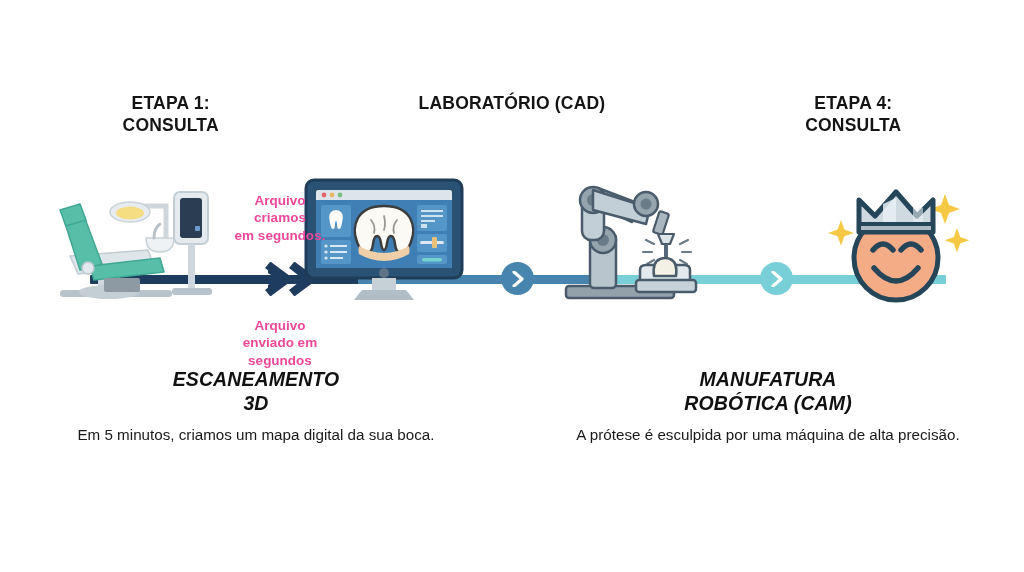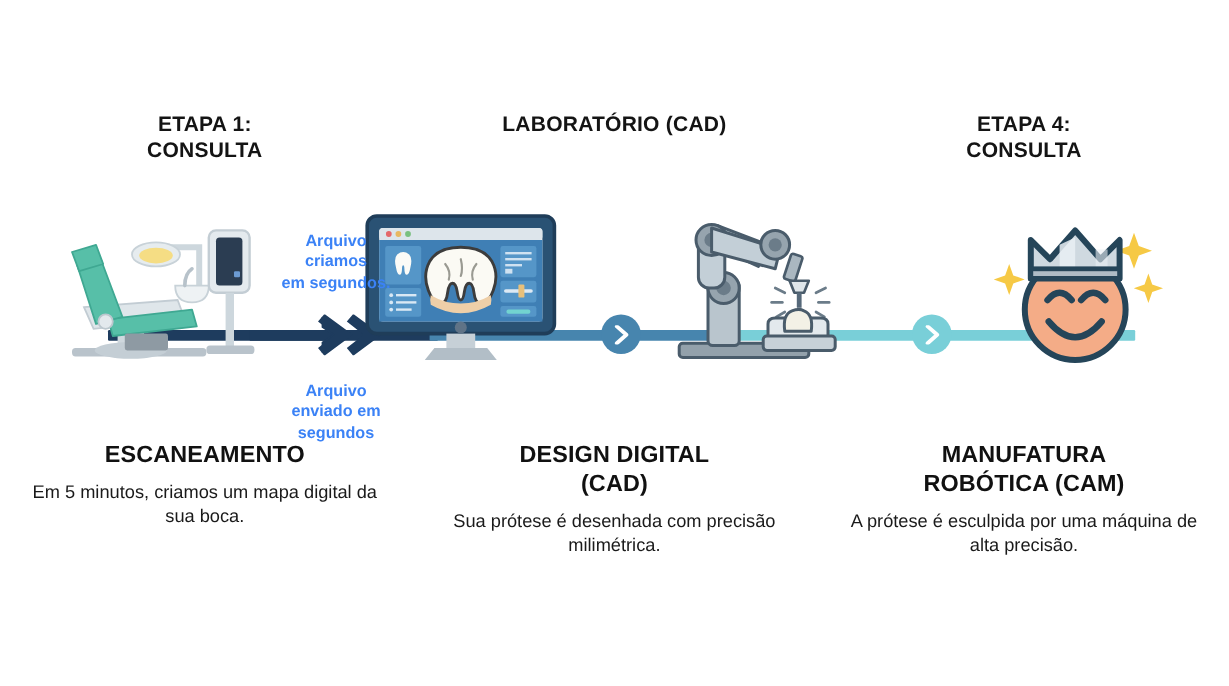--- a/index.html
+++ b/index.html
@@ -108,21 +108,21 @@
   }
   .icon-cell svg { display: block; }
 
   
   .transfer-label {
     position: absolute;
     text-align: center;
     font-size: 13.5px;
     font-weight: bold;
     line-height: 1.28;
-    color: #3b82f6;
+    color: #ec4899;
     width: 130px;
   }
   .transfer-label.top    { left: 215px; top: 192px; }
   .transfer-label.bottom { left: 215px; top: 317px; }
 
   
   .captions {
     position: absolute;
     top: 368px;
     left: 0;
@@ -139,21 +139,21 @@
   }
   .caption-title {
     font-size: 19.5px;
     font-weight: bold;
     line-height: 1.22;
     letter-spacing: 0.1px;
     color: #111111;
     text-transform: uppercase;
     margin: 0 0 9px 0;
   }
-  .caption-title .t-line { display: block; white-space: nowrap; }
+  .caption-title .t-line { display: block; white-space: nowrap; font-style: italic; }
   .caption-body {
     font-size: 15.2px;
     line-height: 1.33;
     color: #1a1a1a;
     margin: 0;
   }
 </style>
 </head>
 <body>
 
@@ -363,31 +363,25 @@
     <span>Arquivo</span><br>
     <span>enviado em</span><br>
     <span>segundos</span>
   </div>
 
   <div class="captions">
 
     <div class="caption-cell">
       <div class="caption-title">
         <span class="t-line">ESCANEAMENTO</span>
+        <span class="t-line">3D</span>
       </div>
       <p class="caption-body">Em 5 minutos, criamos um mapa digital da sua boca.</p>
     </div>
 
-    <div class="caption-cell">
-      <div class="caption-title">
-        <span class="t-line">DESIGN DIGITAL</span>
-        <span class="t-line">(CAD)</span>
-      </div>
-      <p class="caption-body">Sua prótese é desenhada com precisão milimétrica.</p>
-    </div>
 
     <div class="caption-cell">
       <div class="caption-title">
         <span class="t-line">MANUFATURA</span>
         <span class="t-line">ROBÓTICA (CAM)</span>
       </div>
       <p class="caption-body">A prótese é esculpida por uma máquina de alta precisão.</p>
     </div>
 
   </div>

